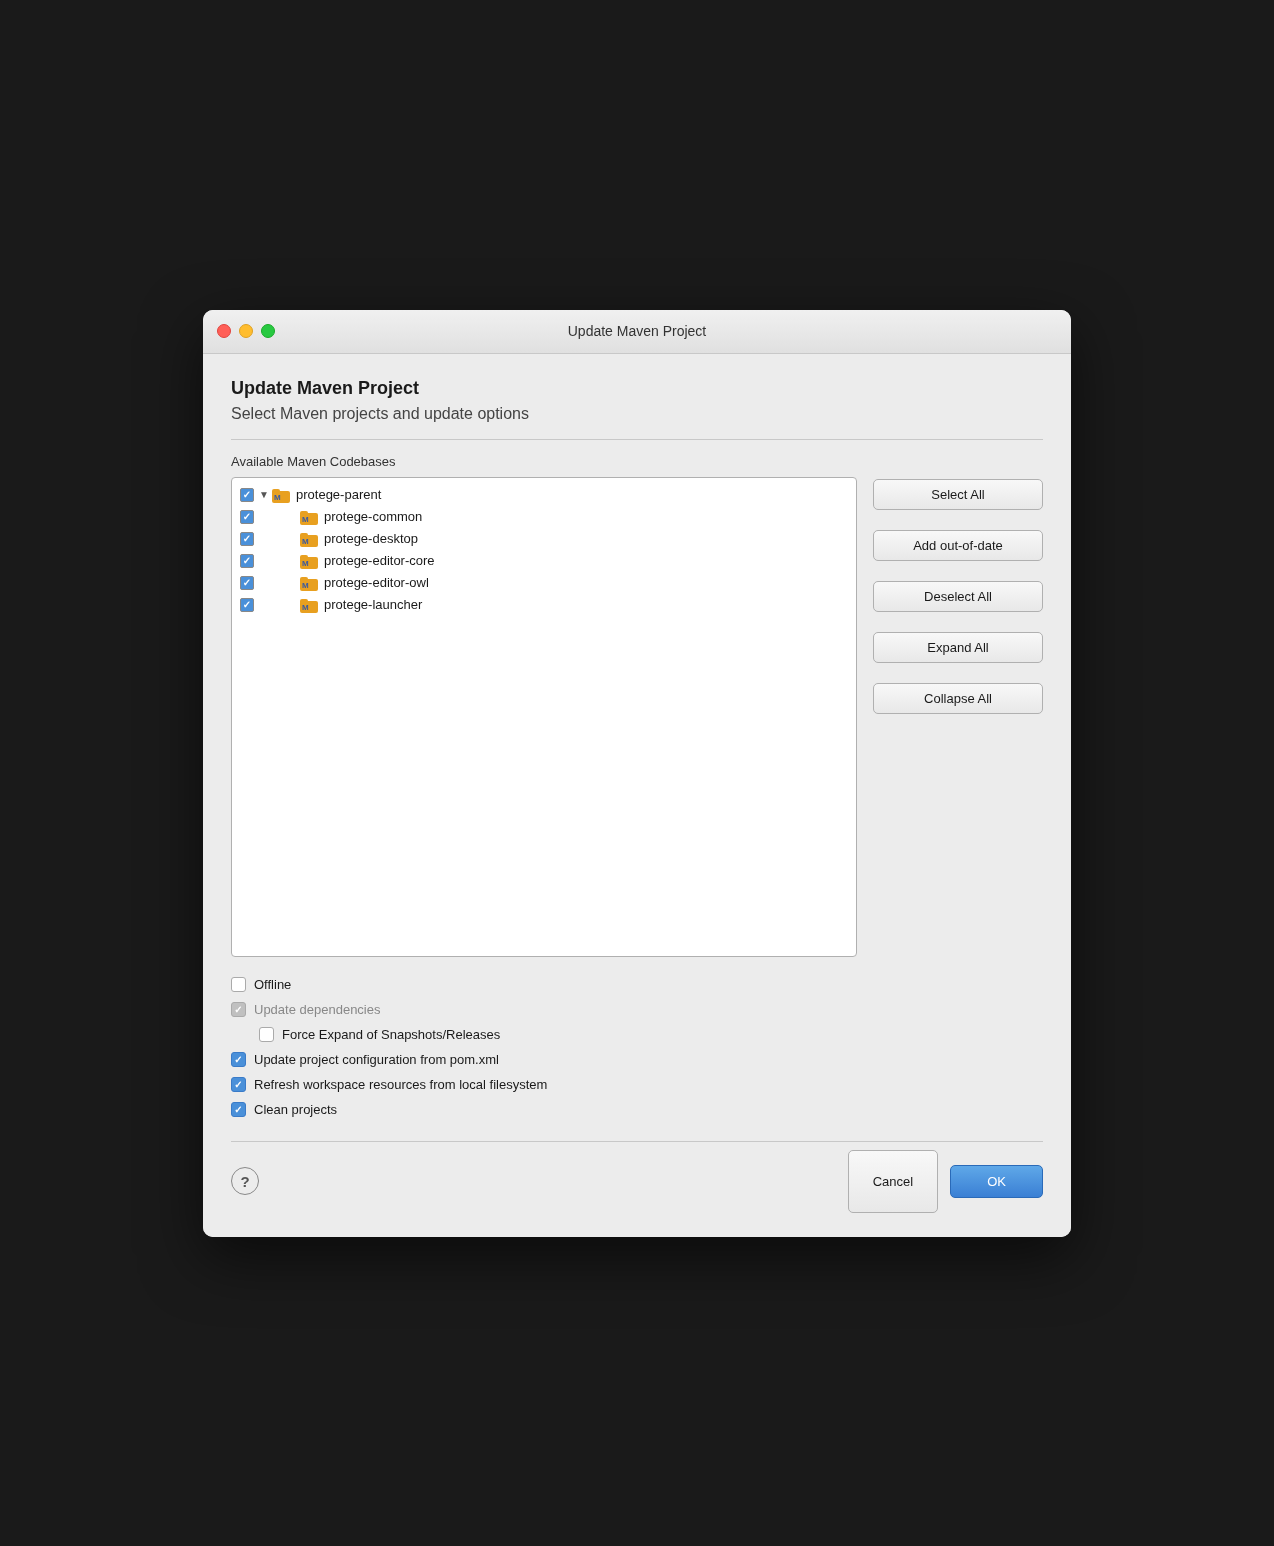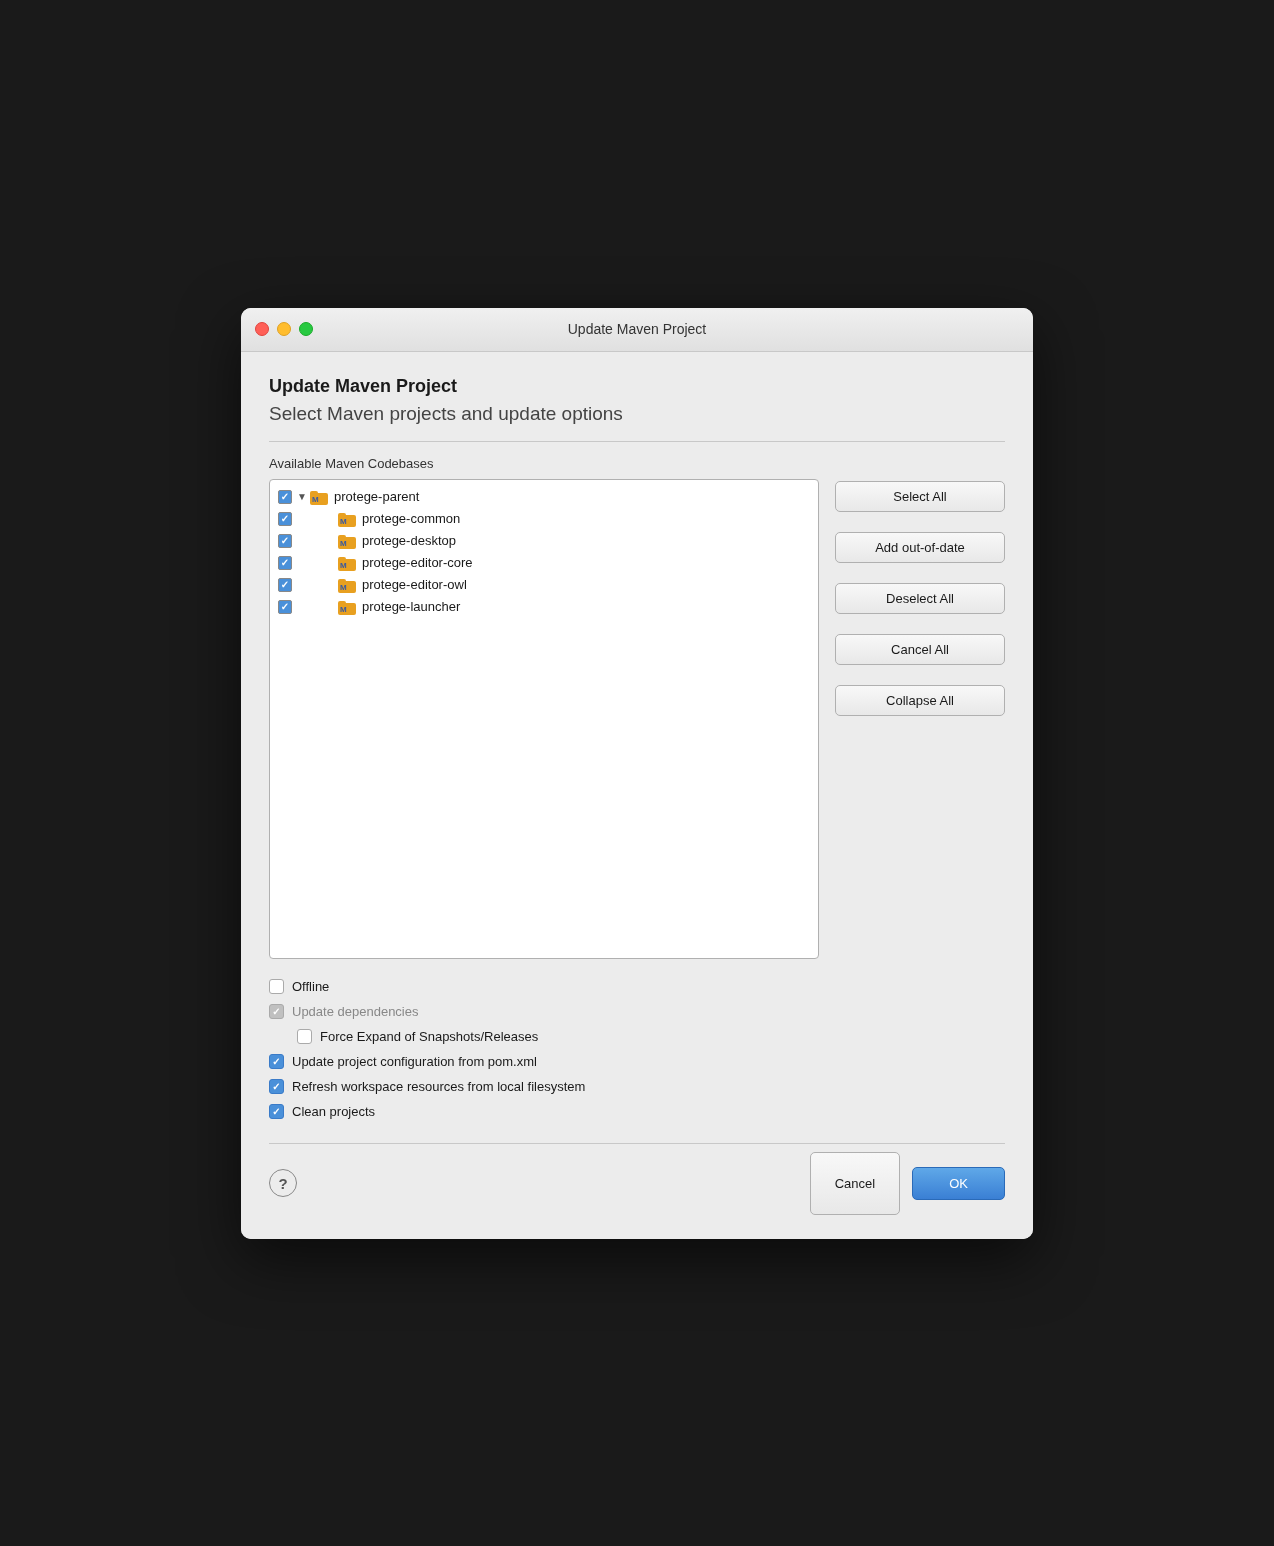--- a/index.html
+++ b/index.html
@@ -7,21 +7,21 @@
     body {
       background: #1a1a1a;
       display: flex;
       justify-content: center;
       align-items: center;
       min-height: 1546px;
       font-family: -apple-system, BlinkMacSystemFont, 'Helvetica Neue', Arial, sans-serif;
     }
 
     .window {
-      width: 792px;
+      width: 868px;
       background: #ececec;
       border-radius: 10px;
       box-shadow: 0 20px 60px rgba(0,0,0,0.6);
       overflow: hidden;
     }
 
     .title-bar {
       background: linear-gradient(180deg, #f0f0f0 0%, #e0e0e0 100%);
       height: 44px;
       display: flex;
@@ -67,21 +67,21 @@
     }
 
     .dialog-title {
       font-size: 18px;
       font-weight: 700;
       color: #1a1a1a;
       margin-bottom: 6px;
     }
 
     .dialog-subtitle {
-      font-size: 19px;
+      font-size: 16px;
       color: #444;
     }
 
     .divider {
       height: 1px;
       background: #c8c8c8;
       margin: 14px 0;
     }
 
     .section-label {
@@ -442,21 +442,21 @@
           </span>
           <span class="tree-item-text">protege-launcher</span>
         </div>
 
       </div>
 
       <div class="sidebar-buttons">
         <button class="sidebar-btn">Select All</button>
         <button class="sidebar-btn">Add out-of-date</button>
         <button class="sidebar-btn">Deselect All</button>
-        <button class="sidebar-btn">Cancel All</button>
+        <button class="sidebar-btn">Expand All</button>
         <button class="sidebar-btn">Collapse All</button>
       </div>
     </div>
 
     <div class="options-section">
 
       <div class="option-row">
         <div class="option-checkbox"></div>
         <span>Offline</span>
       </div>

